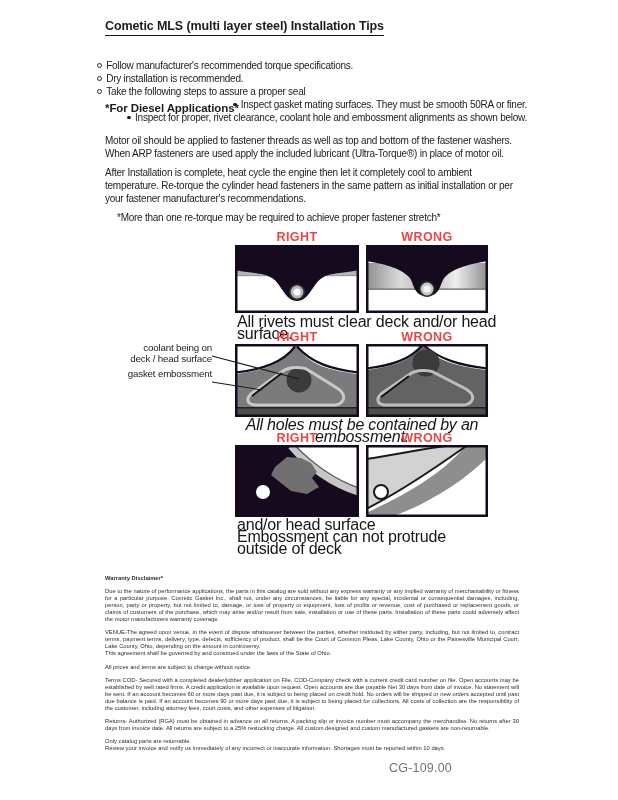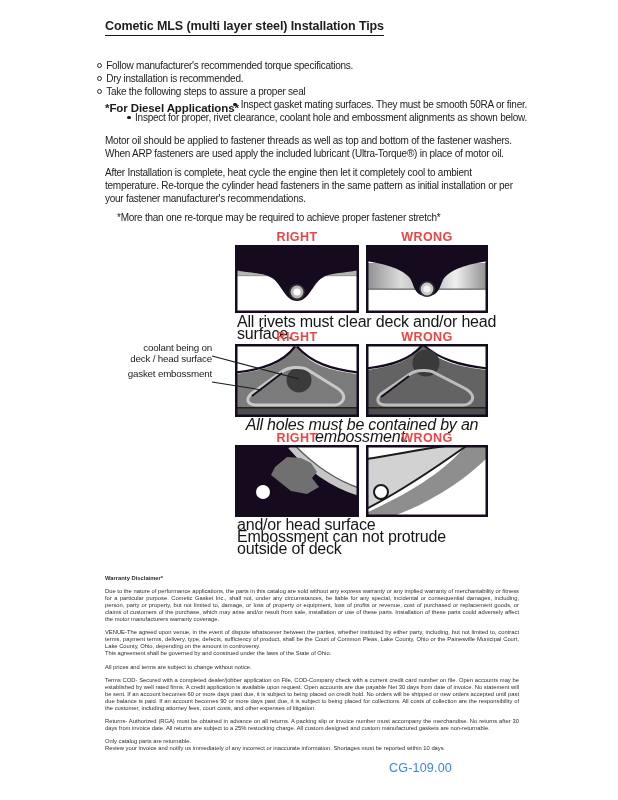--- a/index.html
+++ b/index.html
@@ -28,21 +28,21 @@
 
   .panel { position:absolute; }
   .panel svg { display:block; }
   .leader { position:absolute; z-index:5; pointer-events:none; }
 
   .legal { font-size:5.8px; line-height:6.9px; text-align:justify; color:#2d2d2d; letter-spacing:0; }
   .legal p { margin:0 0 6.5px 0; }
   .legal .lh { font-weight:700; text-align:left; }
   .nogap { margin-bottom:0 !important; }
 
-  .pagenum { font-size:12.5px; letter-spacing:0.2px; color:#3b82f6; }
+  .pagenum { font-size:12.5px; letter-spacing:0.2px; color:#737373; }
 </style>
 </head>
 <body>
 
 <div class="page">
 
   <div class="abs title" style="left:105px; top:19px;">
     <span class="u">Cometic MLS (multi layer steel) Installation Tips</span>
   </div>
 

